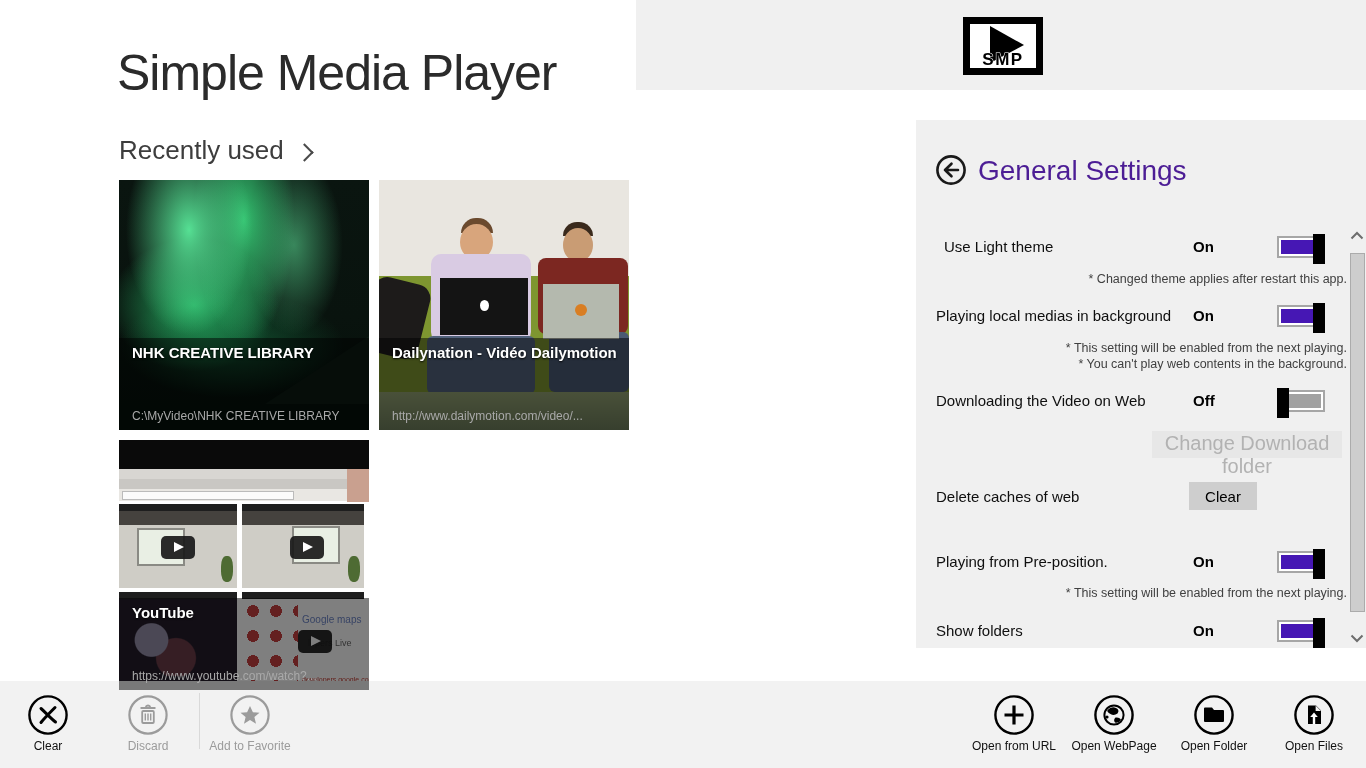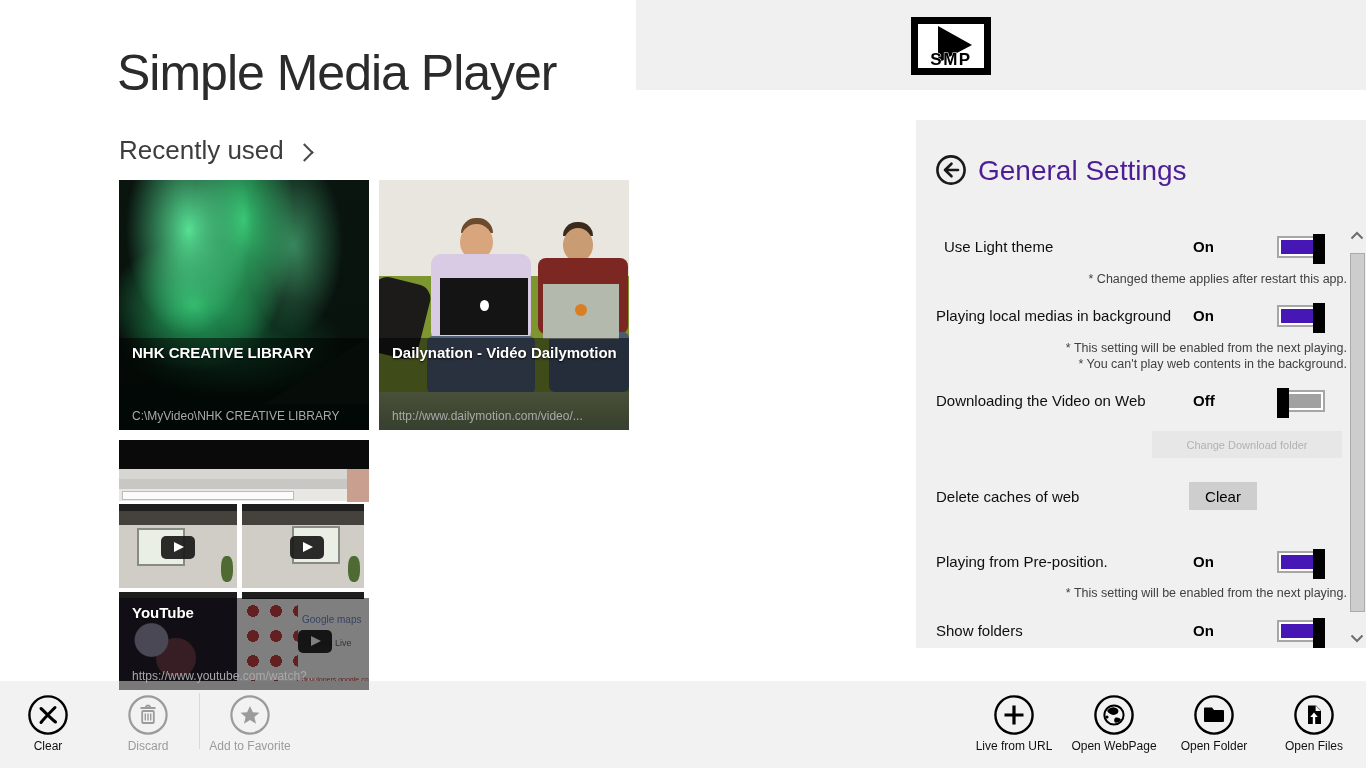--- a/index.html
+++ b/index.html
@@ -1,21 +1,21 @@
 <!DOCTYPE html>
 <html><head>
 <meta charset="utf-8">
 <style>
   html,body{margin:0;padding:0;background:#fff;}
   #stage{position:relative;width:1366px;height:768px;overflow:hidden;background:#ffffff;
          font-family:"Liberation Sans","DejaVu Sans",sans-serif;color:#111;}
 
   
   .top-band{position:absolute;left:636px;top:0;width:730px;height:90px;background:#f0f0f0;}
-  .logo{position:absolute;left:911px;top:17px;width:71px;height:58px;border-radius:8px;}
+  .logo{position:absolute;left:963px;top:17px;width:71px;height:58px;border-radius:8px;}
   .page-title{position:absolute;left:117px;top:44px;font-size:50px;font-weight:300;color:#2b2b2b;letter-spacing:-1px;}
   .section-row{position:absolute;left:119px;top:135px;display:flex;align-items:center;cursor:pointer;}
   .section-title{font-size:26px;font-weight:300;color:#3d3d3d;}
   .chev{display:inline-block;width:11px;height:11px;border-top:2px solid #4a4a4a;border-right:2px solid #4a4a4a;
         transform:rotate(45deg);margin-left:14px;margin-top:4px;}
 
   
   .tile{position:absolute;width:250px;height:250px;overflow:hidden;cursor:pointer;background:#222;}
   .tile-shade{position:absolute;left:0;top:158px;width:250px;height:92px;background:rgba(0,0,0,0.50);z-index:4;}
   .tile-title{position:absolute;left:13px;top:164px;z-index:5;color:#fff;font-weight:bold;font-size:15px;text-shadow:0 1px 2px rgba(0,0,0,.9);}
@@ -86,21 +86,21 @@
   .s-label{position:absolute;left:20px;font-size:15px;color:#0f0f0f;}
   .s-value{position:absolute;left:277px;font-size:15px;font-weight:bold;color:#000;}
   .s-note{position:absolute;right:19px;text-align:right;font-size:12.5px;color:#404040;white-space:nowrap;}
   .toggle{position:absolute;left:361px;width:40px;height:14px;border:2px solid #a6a6a6;background:#fff;padding:2px;}
   .toggle .fill{width:100%;height:100%;}
   .toggle.on .fill{background:#4617b4;}
   .toggle.off .fill{background:#a1a1a1;}
   .toggle .thumb{position:absolute;top:-4px;width:12px;height:30px;background:#000;}
   .toggle.on .thumb{right:-2px;}
   .toggle.off .thumb{left:-2px;}
-  .btn{font-family:inherit;border:none;font-size:11px;cursor:pointer;}
+  .btn{font-family:inherit;border:none;font-size:20px;cursor:pointer;}
   .btn-change{position:absolute;right:24px;top:311px;width:190px;height:27px;background:#e7e7e7;color:#b2b2b2;}
   .btn-delete{position:absolute;left:273px;top:362px;width:68px;height:28px;background:#cecece;color:#000;font-size:15px;}
   
   .sb{position:absolute;right:0;top:105px;width:18px;height:423px;background:#f0f0f0;}
   .sb-up{position:absolute;top:4px;left:0;width:18px;height:14px;cursor:pointer;}
   .sb-down{position:absolute;bottom:2px;left:0;width:18px;height:14px;cursor:pointer;}
   .sb-thumb{position:absolute;top:28px;left:2px;width:13px;height:357px;background:#cdcdcd;border:1px solid #ababab;cursor:pointer;}
 
   
   .appbar{position:absolute;left:0;top:681px;width:1366px;height:87px;background:#f2f2f2;}
@@ -309,21 +309,21 @@
         <polygon points="21,12 23.9,18.3 30.5,18.7 25.4,23.1 27,29.7 21,26 15,29.7 16.6,23.1 11.5,18.7 18.1,18.3" fill="#9b9b9b"></polygon>
       </svg>
       <div class="ab-label">Add to Favorite</div>
     </div>
 
     <div class="ab-btn" style="left:966px;top:13px;">
       <svg width="42" height="42" viewBox="0 0 42 42">
         <circle cx="21" cy="21" r="18.6" fill="none" stroke="#000" stroke-width="2.4"></circle>
         <path d="M21 11.5 V30.5 M11.5 21 H30.5" stroke="#000" stroke-width="3.2"></path>
       </svg>
-      <div class="ab-label">Live from URL</div>
+      <div class="ab-label">Open from URL</div>
     </div>
 
     <div class="ab-btn" style="left:1166px;top:13px;">
       <svg width="42" height="42" viewBox="0 0 42 42">
         <circle cx="21" cy="21" r="18.6" fill="none" stroke="#000" stroke-width="2.4"></circle>
         <path d="M12 13.5 h7 l2 2.5 h9 a1 1 0 0 1 1 1 V27 a1 1 0 0 1 -1 1 H12 a1 1 0 0 1 -1 -1 V14.5 a1 1 0 0 1 1 -1 z" fill="#000"></path>
       </svg>
       <div class="ab-label">Open Folder</div>
     </div>
 

